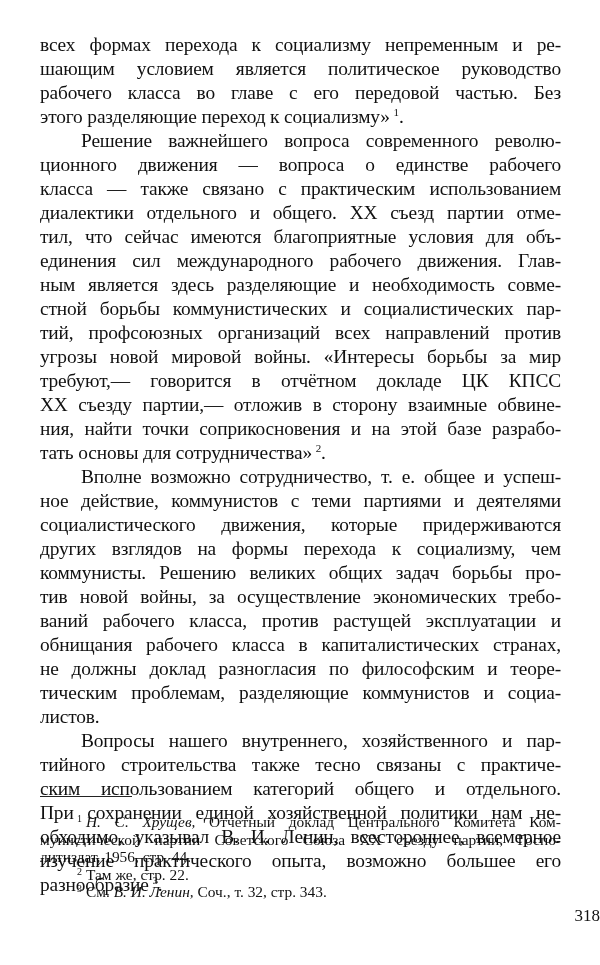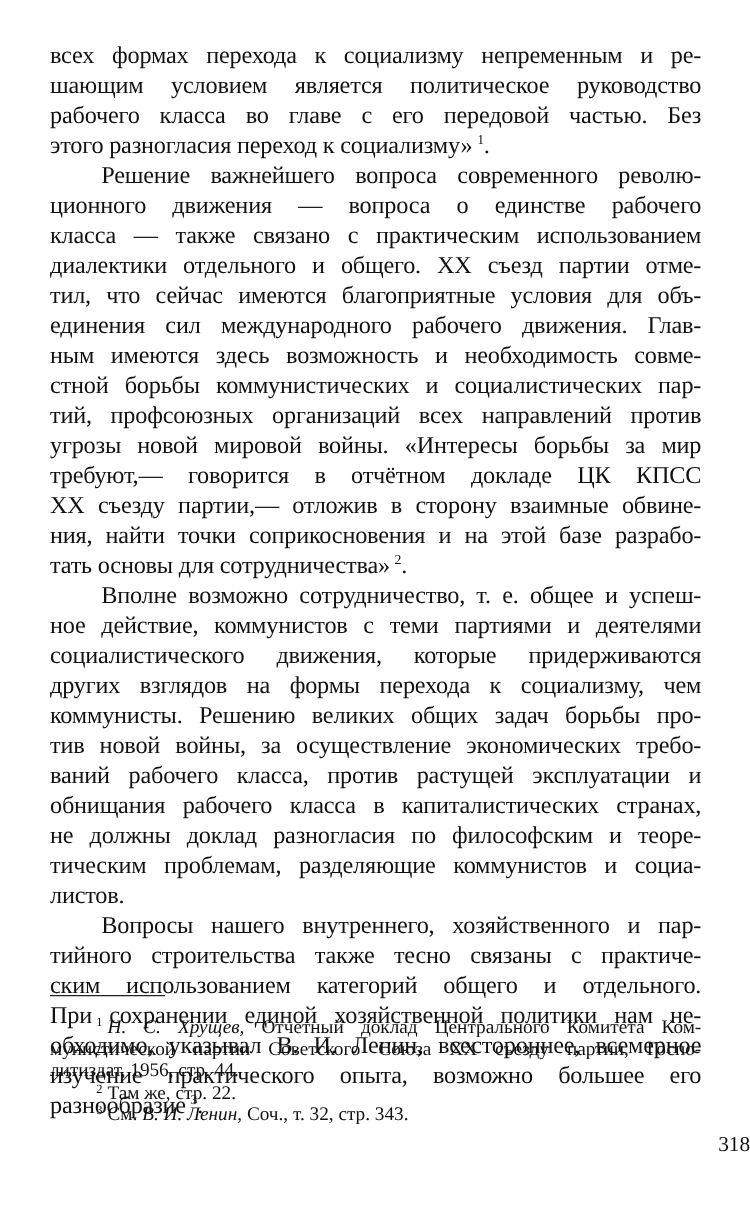--- a/index.html
+++ b/index.html
@@ -24,28 +24,28 @@
   i { font-style: italic; }
 </style>
 </head>
 <body>
 
 <div class="page">
   <div class="body-text" id="body-text">
       <span class="line"><span>всех формах перехода к социализму непременным и ре-</span></span>
       <span class="line"><span>шающим условием является политическое руководство</span></span>
       <span class="line"><span>рабочего класса во главе с его передовой частью. Без</span></span>
-      <span class="line last"><span>этого разногласия переход к социализму»</span> <sup>1</sup><span>.</span></span>
+      <span class="line last"><span>этого разделяющие переход к социализму»</span> <sup>1</sup><span>.</span></span>
       <span class="line indent"><span>Решение важнейшего вопроса современного револю-</span></span>
       <span class="line"><span>ционного движения — вопроса о единстве рабочего</span></span>
       <span class="line"><span>класса — также связано с практическим использованием</span></span>
       <span class="line"><span>диалектики отдельного и общего. XX съезд партии отме-</span></span>
       <span class="line"><span>тил, что сейчас имеются благоприятные условия для объ-</span></span>
       <span class="line"><span>единения сил международного рабочего движения. Глав-</span></span>
-      <span class="line"><span>ным имеются здесь возможность и необходимость совме-</span></span>
+      <span class="line"><span>ным является здесь разделяющие и необходимость совме-</span></span>
       <span class="line"><span>стной борьбы коммунистических и социалистических пар-</span></span>
       <span class="line"><span>тий, профсоюзных организаций всех направлений против</span></span>
       <span class="line"><span>угрозы новой мировой войны. «Интересы борьбы за мир</span></span>
       <span class="line"><span>требуют,— говорится в отчётном докладе ЦК КПСС</span></span>
       <span class="line"><span>XX съезду партии,— отложив в сторону взаимные обвине-</span></span>
       <span class="line"><span>ния, найти точки соприкосновения и на этой базе разрабо-</span></span>
       <span class="line last"><span>тать основы для сотрудничества»</span> <sup>2</sup><span>.</span></span>
       <span class="line indent"><span>Вполне возможно сотрудничество, т. е. общее и успеш-</span></span>
       <span class="line"><span>ное действие, коммунистов с теми партиями и деятелями</span></span>
       <span class="line"><span>социалистического движения, которые придерживаются</span></span>

